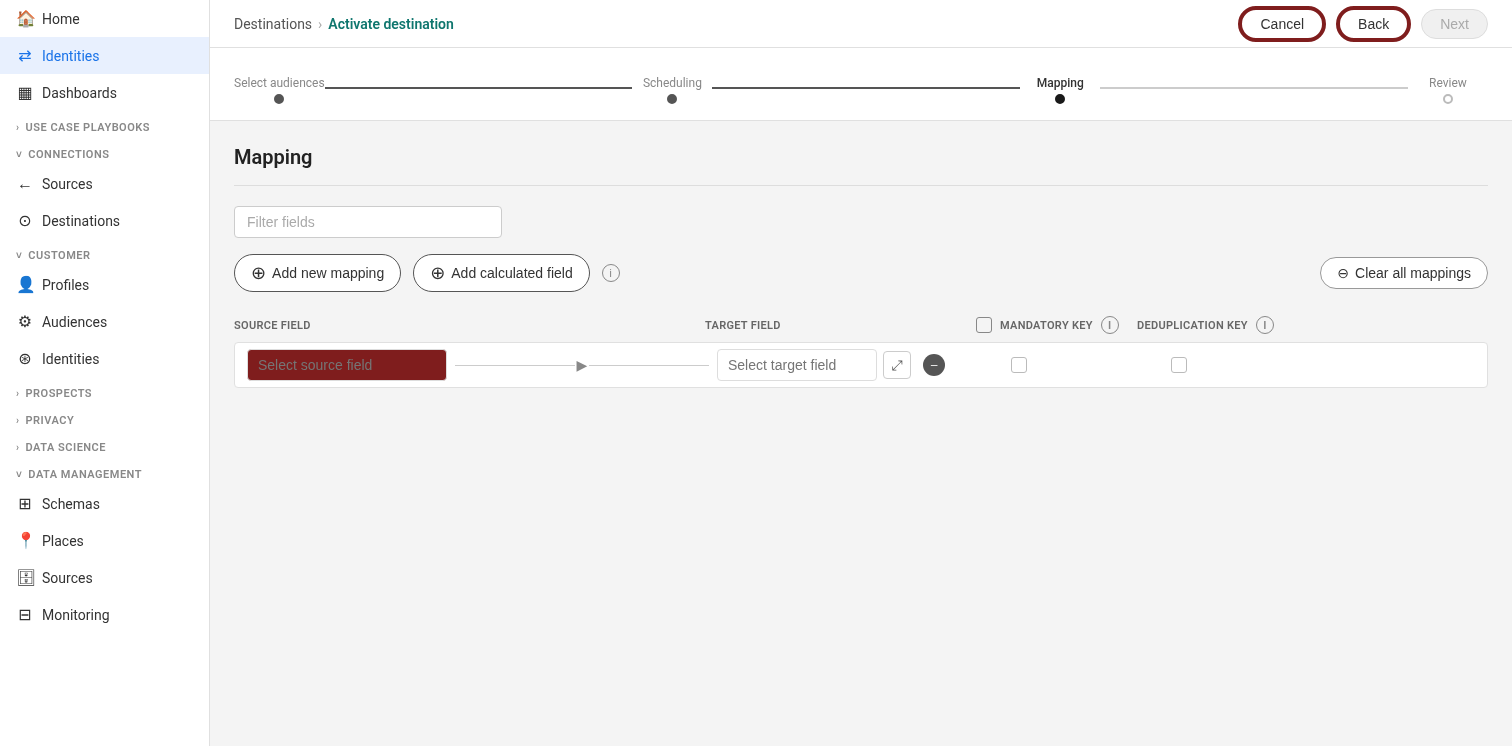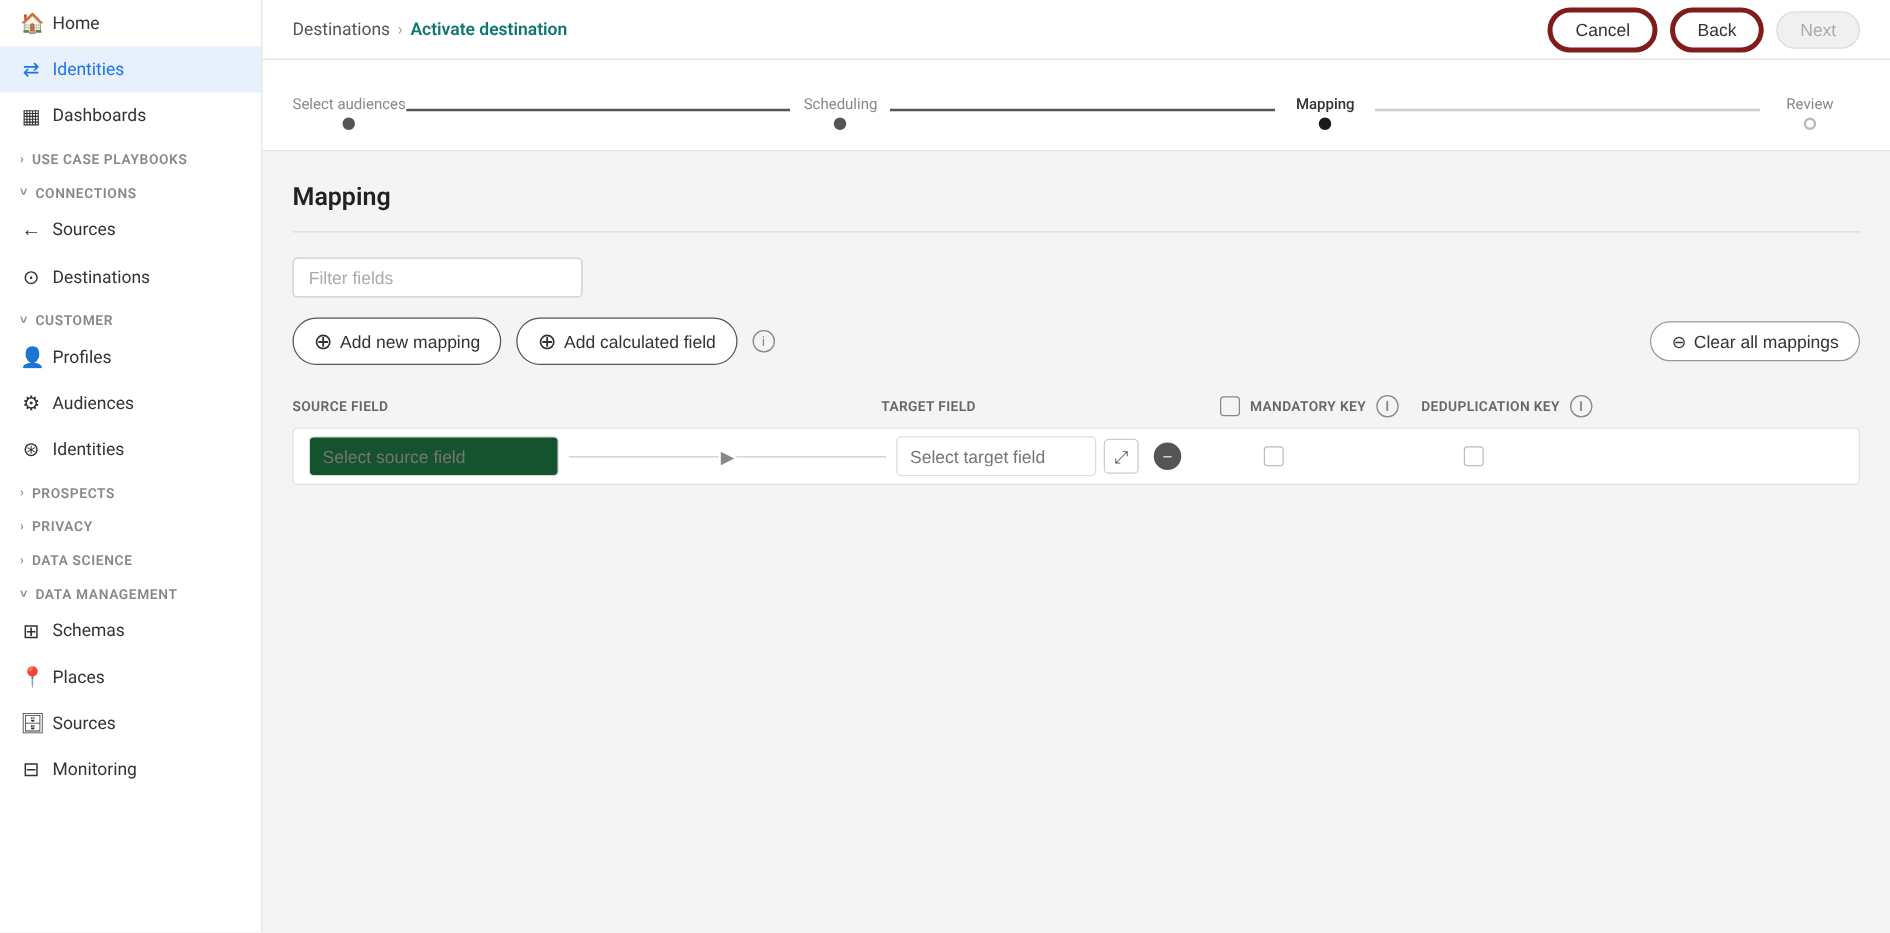--- a/index.html
+++ b/index.html
@@ -151,21 +151,21 @@
       border: none;
       border-top: 1px solid #ddd;
       margin-bottom: 20px;
     }
 
     .filter-input {
       border: 1px solid #ccc;
       border-radius: 4px;
       padding: 7px 12px;
       font-size: 14px;
-      width: 232px;
+      width: 268px;
       outline: none;
       color: #555;
       background: #fff;
       margin-bottom: 16px;
     }
     .filter-input::placeholder { color: #aaa; }
 
     .action-bar {
       display: flex;
       align-items: center;
@@ -253,21 +253,21 @@
       display: flex;
       align-items: center;
       width: 470px;
     }
     .field-input {
       border: 1px solid #ddd;
       border-radius: 4px;
       padding: 7px 10px;
       font-size: 14px;
       color: #aaa;
-      background: #14532d;
+      background: #7f1d1d;
       width: 200px;
       outline: none;
     }
     .arrow-connector {
       display: flex;
       align-items: center;
       flex: 1;
       padding: 0 8px;
     }
     .arrow-line {

